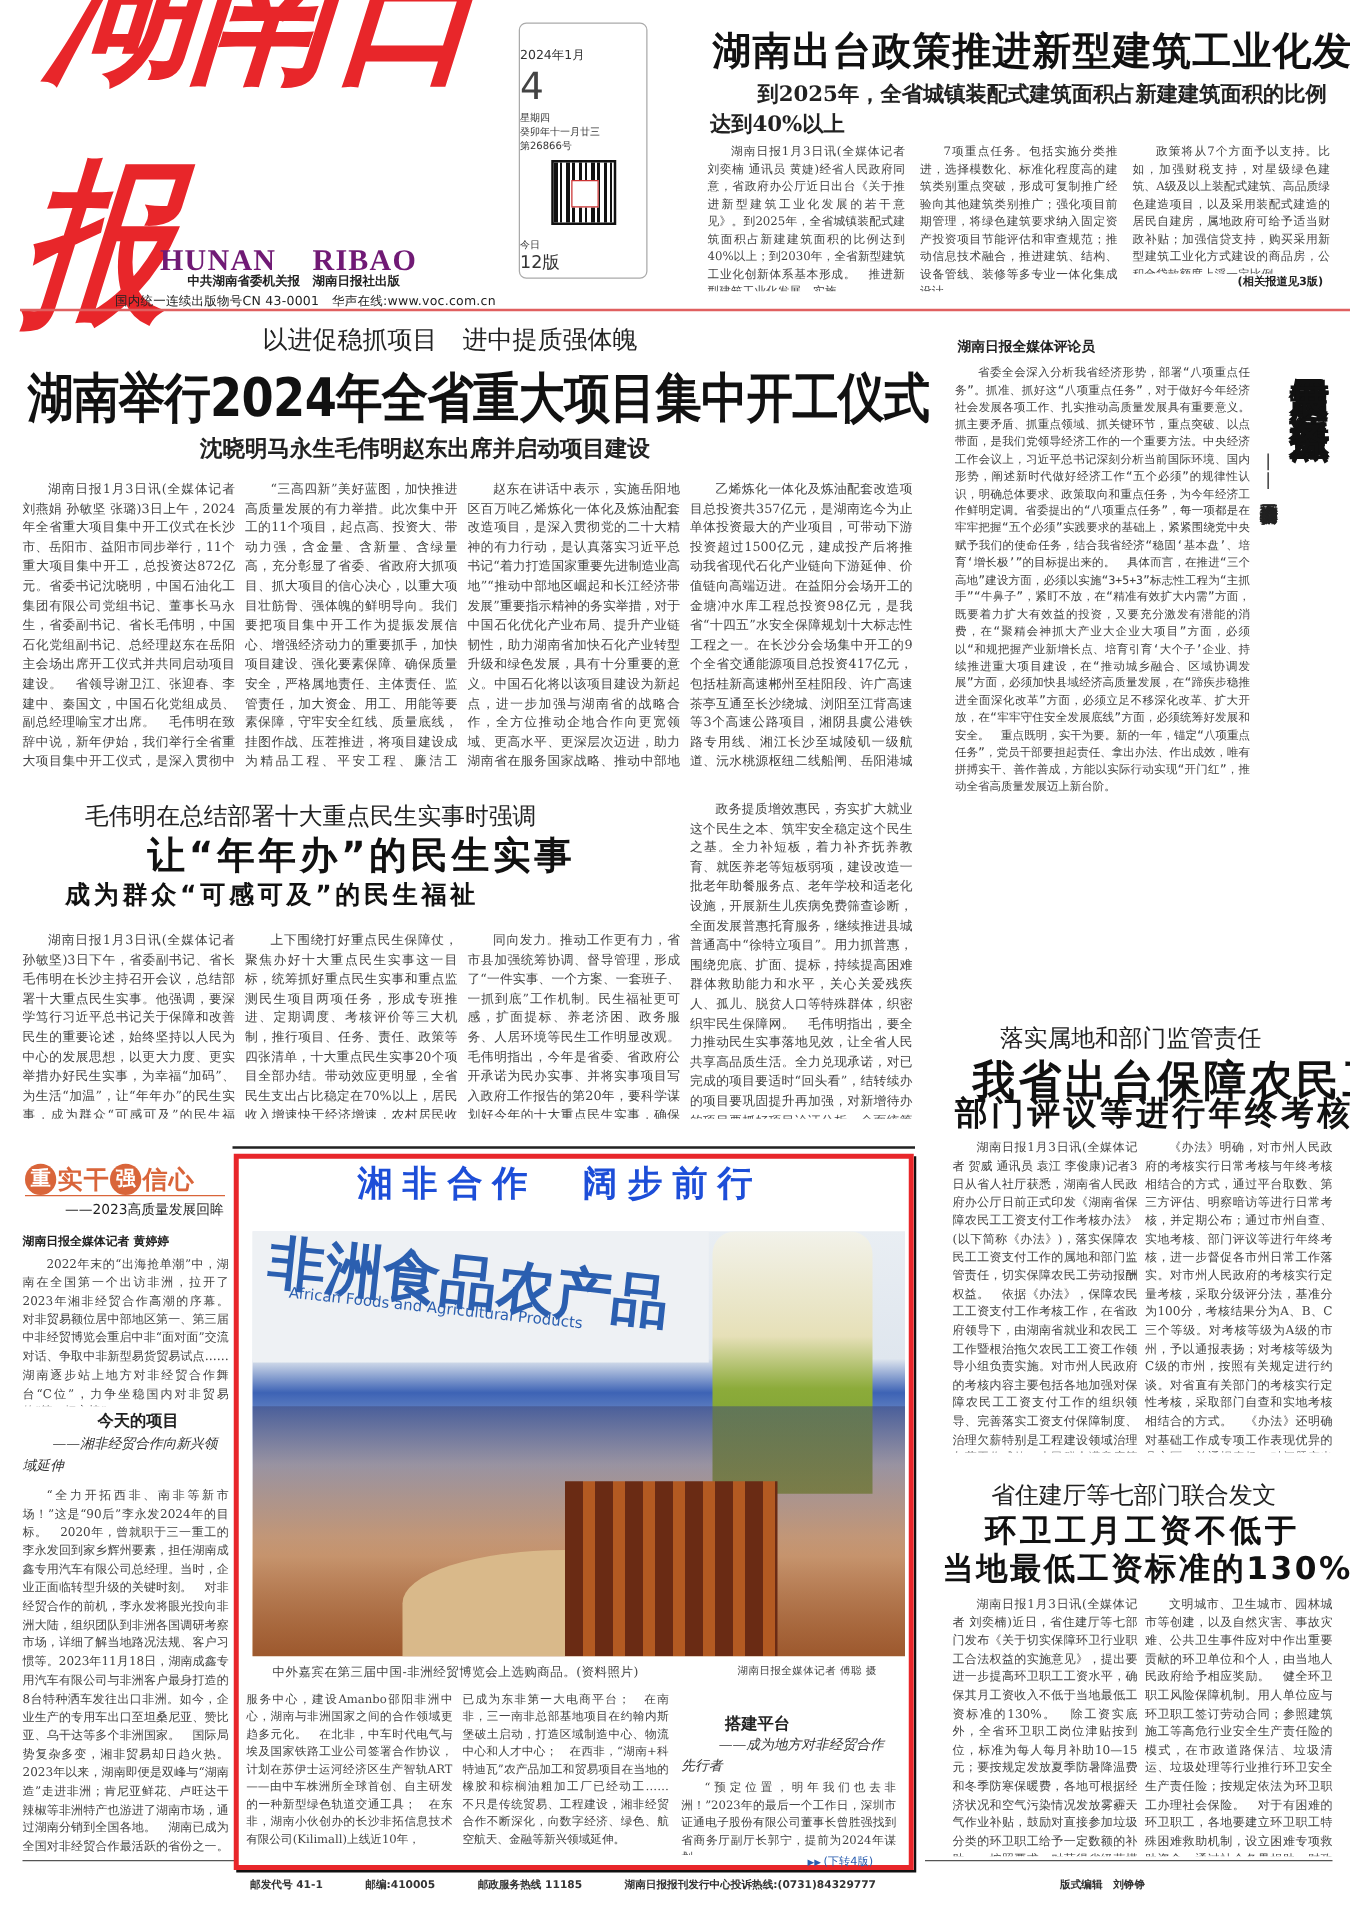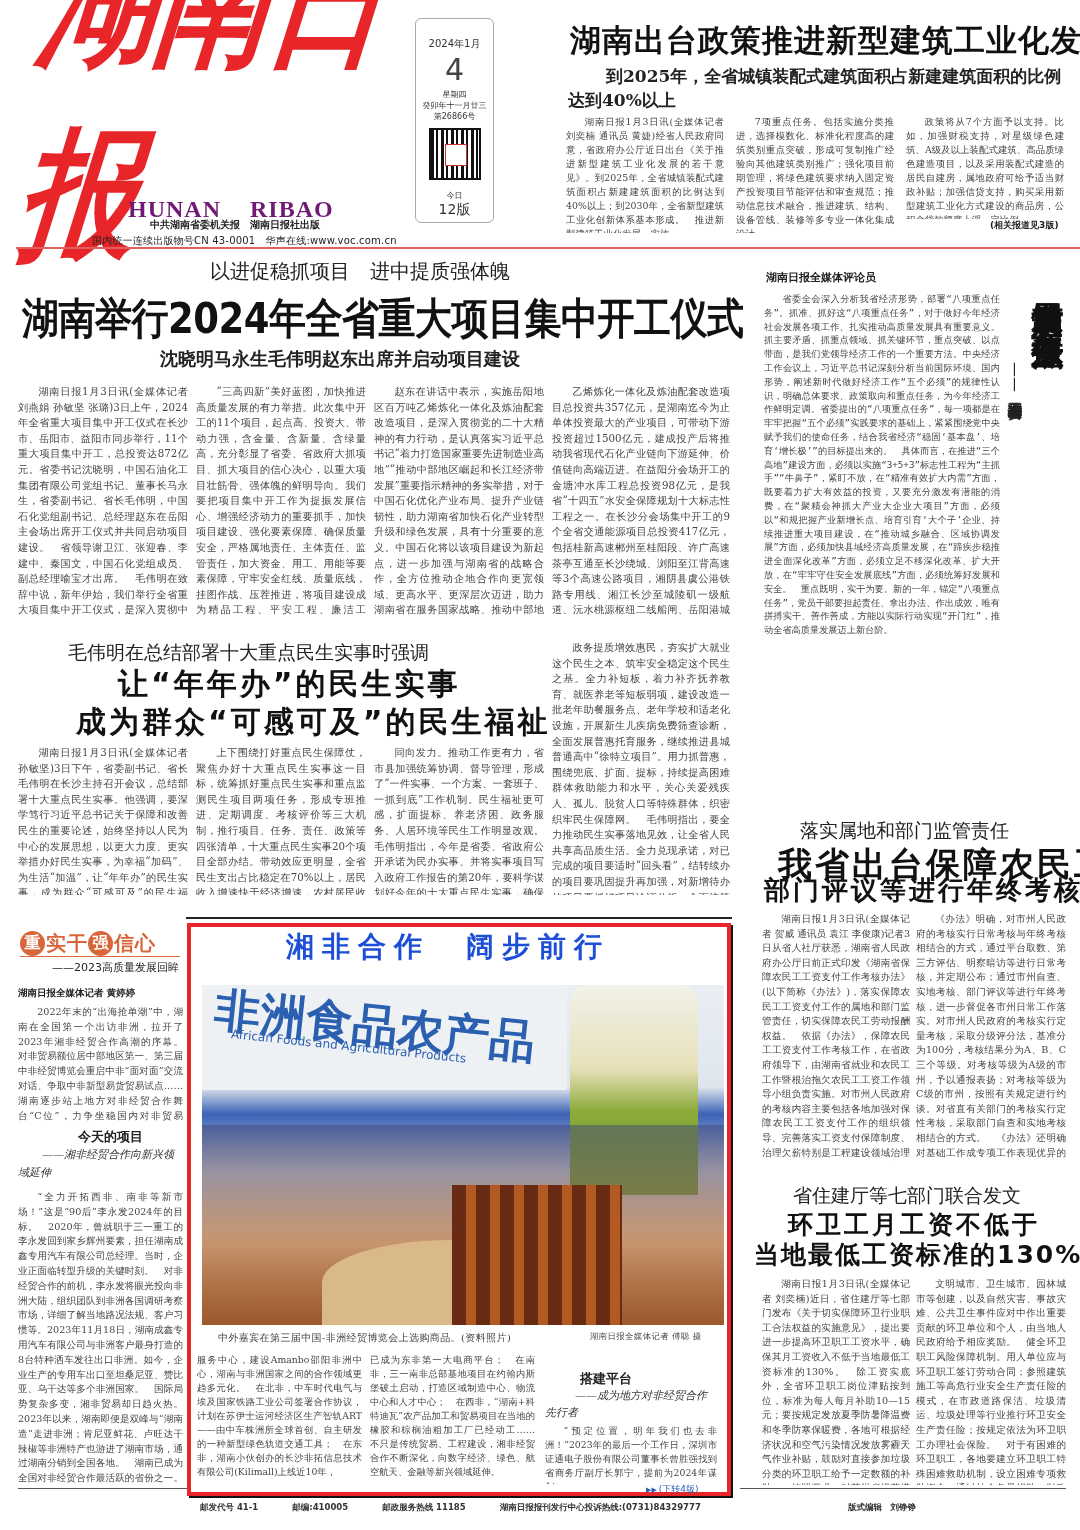--- a/index.html
+++ b/index.html
@@ -9,21 +9,21 @@
 .col{position:absolute;font-size:10.2px;line-height:15.6px;color:#444;text-align:justify;overflow:hidden;font-family:"DejaVu Serif",serif}
 .col p{text-indent:2em}
 .sans{font-family:"DejaVu Sans",sans-serif}
 .hd-big{font-family:"DejaVu Sans",sans-serif;font-weight:bold;color:#111;white-space:nowrap}
 .hd-kick{font-family:"DejaVu Serif",serif;color:#222;white-space:nowrap}
 .rule{position:absolute;background:#e06060}
 
 .logo{position:absolute;left:30px;top:10px;width:380px;height:180px;display:flex;align-items:center;justify-content:center}
 .logo span{font-family:"DejaVu Serif",serif;font-style:italic;font-weight:bold;color:#e8262a;font-size:118px;letter-spacing:-4px;transform:skewX(-6deg) scaleY(1.2);display:inline-block}
 .en{position:absolute;left:128px;top:196px;font-family:"Liberation Serif",serif;font-weight:bold;color:#701a75;font-size:24px;letter-spacing:1px;word-spacing:22px}
-.dateBox{position:absolute;left:415px;top:18px;width:79px;height:205px;border:1px solid #aaa;border-radius:6px;text-align:center;font-family:"DejaVu Sans",sans-serif;color:#333}
+.dateBox{position:absolute;left:415px;top:18px;width:103px;height:205px;border:1px solid #aaa;border-radius:6px;text-align:left;font-family:"DejaVu Sans",sans-serif;color:#333}
 .qr{width:52px;height:52px;margin:6px auto 0;background:
  repeating-linear-gradient(90deg,#111 0 3px,#fff 3px 5px,#111 5px 7px,#fff 7px 10px),#fff;position:relative;border:2px solid #111}
 .qr:before{content:"";position:absolute;left:14px;top:14px;width:20px;height:20px;background:#fff;border:1px solid #c33}
 .photo{position:absolute;left:202px;top:985px;width:522px;height:340px;overflow:hidden;background:linear-gradient(180deg,#e9eef3 0%,#dfe6ee 30%,#3d63b5 38%,#c9d4e6 55%,#e8c9a8 72%,#b87a44 100%)}
 </style>
 </head>
 <body>
 
 <div class="logo">
   <span>湖南日报</span>
@@ -79,21 +79,21 @@
 <div class="col" style="left:764px;top:292px;width:236px;height:520px;font-size:9.2px;line-height:13.8px;font-family:'DejaVu Sans Mono',monospace">
     <p>省委全会深入分析我省经济形势，部署“八项重点任务”。抓准、抓好这“八项重点任务”，对于做好今年经济社会发展各项工作、扎实推动高质量发展具有重要意义。　抓主要矛盾、抓重点领域、抓关键环节，重点突破、以点带面，是我们党领导经济工作的一个重要方法。中央经济工作会议上，习近平总书记深刻分析当前国际环境、国内形势，阐述新时代做好经济工作“五个必须”的规律性认识，明确总体要求、政策取向和重点任务，为今年经济工作鲜明定调。省委提出的“八项重点任务”，每一项都是在牢牢把握“五个必须”实践要求的基础上，紧紧围绕党中央赋予我们的使命任务，结合我省经济“稳固‘基本盘’、培育‘增长极’”的目标提出来的。　具体而言，在推进“三个高地”建设方面，必须以实施“3+5+3”标志性工程为“主抓手”“牛鼻子”，紧盯不放，在“精准有效扩大内需”方面，既要着力扩大有效益的投资，又要充分激发有潜能的消费，在“聚精会神抓大产业大企业大项目”方面，必须以“和规把握产业新增长点、培育引育‘大个子’企业、持续推进重大项目建设，在“推动城乡融合、区域协调发展”方面，必须加快县域经济高质量发展，在“蹄疾步稳推进全面深化改革”方面，必须立足不移深化改革、扩大开放，在“牢牢守住安全发展底线”方面，必须统筹好发展和安全。　重点既明，实干为要。新的一年，锚定“八项重点任务”，党员干部要担起责任、拿出办法、作出成效，唯有拼搏实干、善作善成，方能以实际行动实现“开门红”，推动全省高质量发展迈上新台阶。</p>
   </div>
 <div class="abs" style="left:1030px;top:278px;width:36px;font-size:32px;line-height:36px;font-weight:bold;color:#111;font-family:'DejaVu Serif',serif;writing-mode:vertical-rl">锚定高质量发展　抓好八项重点任务</div>
 <div class="abs sans" style="left:1006px;top:362px;width:18px;font-size:15px;line-height:18px;color:#222;writing-mode:vertical-rl">——五论贯彻省委十二届五次全会精神</div>
 
 <div class="rule" style="left:740px;top:252px;width:0;height:0"></div>
 
 <div class="abs hd-kick" style="left:68px;top:640px;font-size:19px">毛伟明在总结部署十大重点民生实事时强调</div>
 <div class="abs hd-big" style="left:118px;top:664px;font-size:30px;letter-spacing:3px">让“年年办”的民生实事</div>
-<div class="abs hd-big" style="left:76px;top:702px;font-size:30px;letter-spacing:3px">成为群众“可感可及”的民生福祉</div>
+<div class="abs hd-big" style="left:52px;top:702px;font-size:20px;letter-spacing:3px">成为群众“可感可及”的民生福祉</div>
 
 <div class="col" style="left:18px;top:745px;width:170px;height:150px">
     <p>湖南日报1月3日讯(全媒体记者 孙敏坚)3日下午，省委副书记、省长毛伟明在长沙主持召开会议，总结部署十大重点民生实事。他强调，要深学笃行习近平总书记关于保障和改善民生的重要论述，始终坚持以人民为中心的发展思想，以更大力度、更实举措办好民生实事，为幸福“加码”、为生活“加温”，让“年年办”的民生实事，成为群众“可感可及”的民生福祉。　副省长张迎春、李建中，省政府秘书长瞿海参加。　毛伟明充分肯定了十大重点民生实事建设取得的成效。他说，过去一年，全省</p>
   </div>
 <div class="col" style="left:196px;top:745px;width:170px;height:150px">
     <p>上下围绕打好重点民生保障仗，聚焦办好十大重点民生实事这一目标，统筹抓好重点民生实事和重点监测民生项目两项任务，形成专班推进、定期调度、考核评价等三大机制，推行项目、任务、责任、政策等四张清单，十大重点民生实事20个项目全部办结。带动效应更明显，全省民生支出占比稳定在70%以上，居民收入增速快于经济增速，农村居民收入增速快于城镇居民。解决问题更长效，“民生实事我来提”活动收集群众意见4.3万条，卫健系统行业性问题整改销号率达98%以上，实现了倾听民意与办好实事</p>
   </div>
 <div class="col" style="left:374px;top:745px;width:170px;height:150px">
     <p>同向发力。推动工作更有力，省市县加强统筹协调、督导管理，形成了“一件实事、一个方案、一套班子、一抓到底”工作机制。民生福祉更可感，扩面提标、养老济困、政务服务、人居环境等民生工作明显改观。　毛伟明指出，今年是省委、省政府公开承诺为民办实事、并将实事项目写入政府工作报告的第20年，要科学谋划好今年的十大重点民生实事，确保更可感、更可及、更有力。着力固基础，多措并举稳住就业基本盘，落细落实应急管理、防汛抗旱、自然灾害防治等工作，推进数字</p>
   </div>

